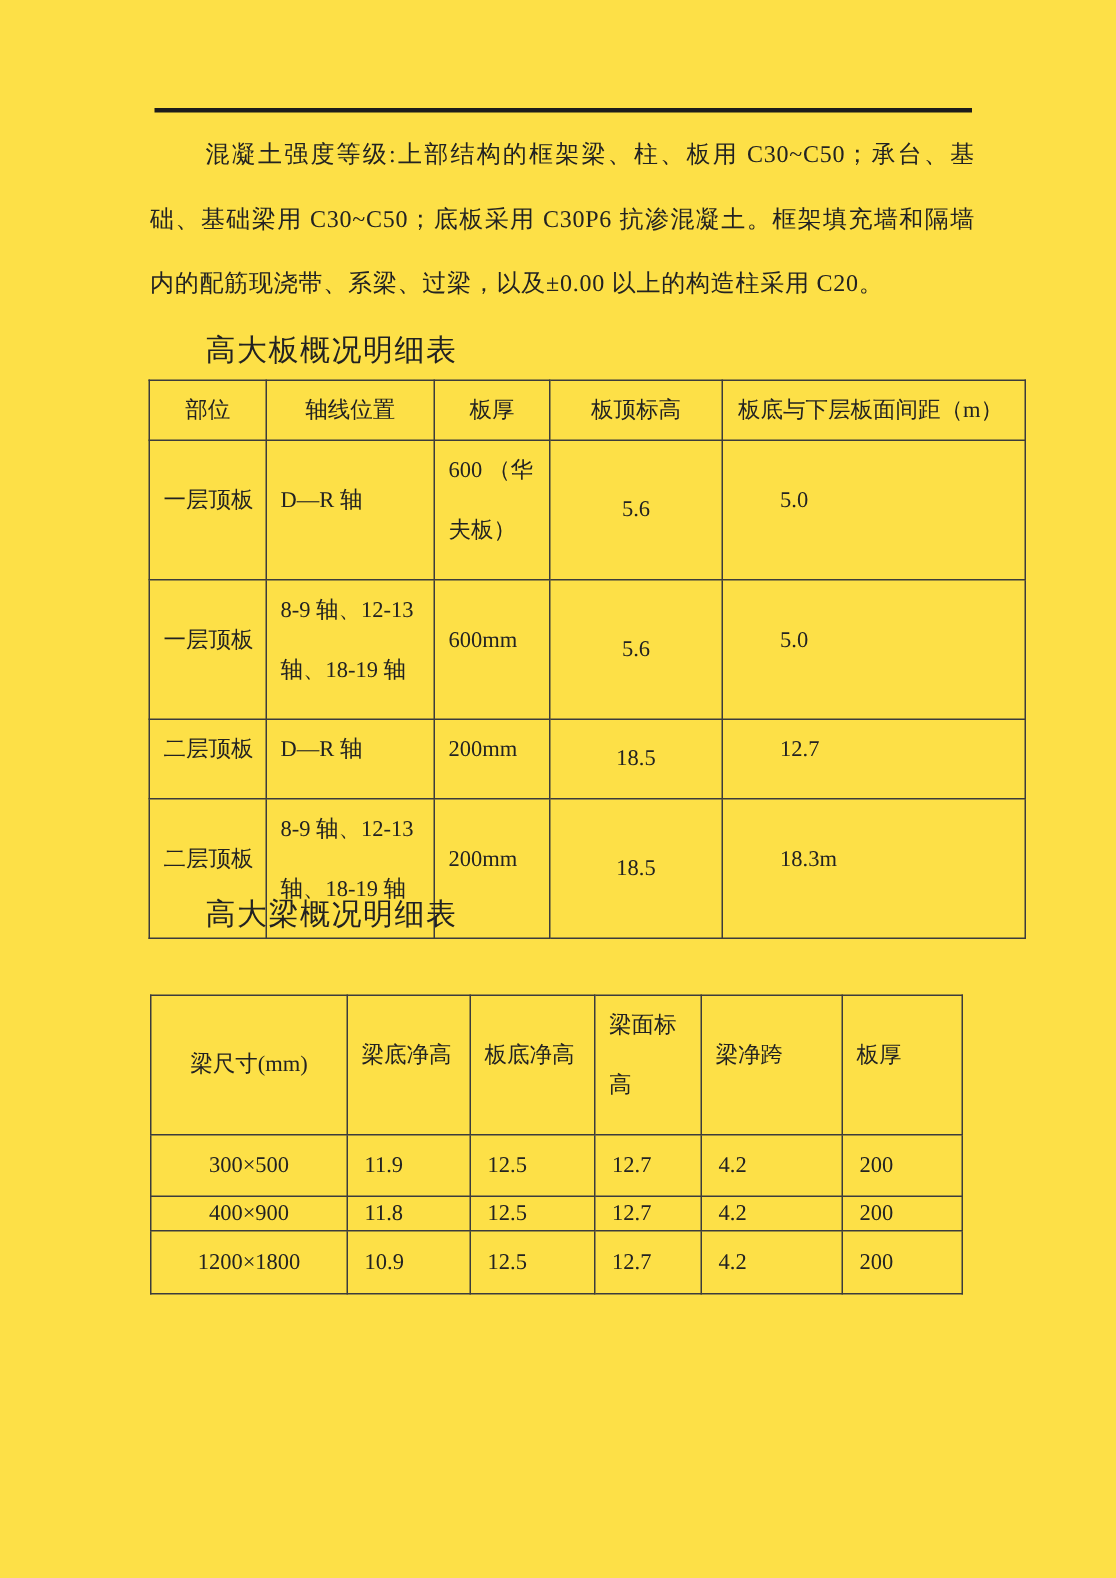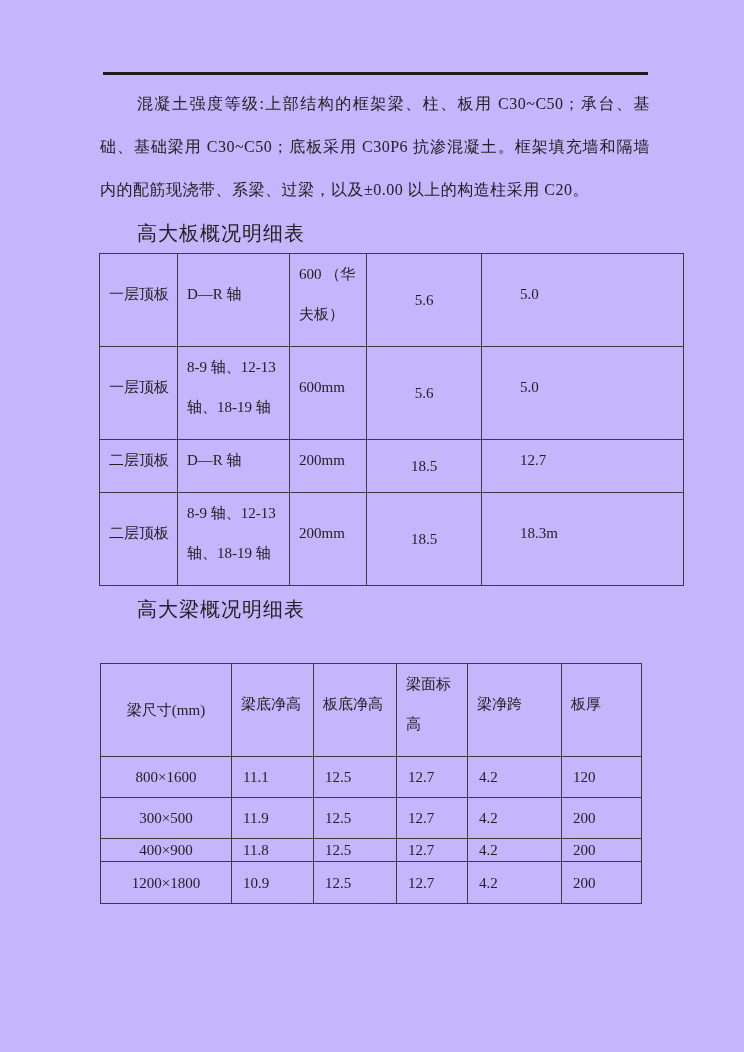--- a/index.html
+++ b/index.html
@@ -1,20 +1,20 @@
 <!DOCTYPE html>
 <html><head>
 <meta charset="utf-8">
 <style>
   * { margin:0; padding:0; box-sizing:border-box; }
   html,body { background:#ffffff; }
   .page {
     position:relative;
     width:744px; height:1052px;
-    background:#c4b5fd;
+    background:#fde047;
     font-family:"Liberation Serif","DejaVu Serif",serif;
     color:#1f1f1f;
     overflow:hidden;
   }
   .top-rule {
     position:absolute; left:103px; top:72px;
     width:545px; height:3px; background:#1c1c1c;
   }
   .intro {
     position:absolute; left:100px; top:82px; width:550px;
@@ -66,20 +66,27 @@
 
   <table class="slab-table">
     <colgroup>
       <col style="width:78px">
         <col style="width:112px">
         <col style="width:77px">
       <col style="width:115px">
         <col style="width:202px">
     </colgroup>
     <tbody>
+        <tr style="height:40px">
+      <th>部位</th>
+      <th>轴线位置</th>
+      <th>板厚</th>
+      <th>板顶标高</th>
+      <th>板底与下层板面间距（m）</th>
+    </tr>
     <tr style="height:82px">
       <td>一层顶板</td>
       <td>D—R 轴</td>
       <td>600 （华夫板）</td>
       <td>5.6</td>
       <td>5.0</td>
     </tr>
     <tr style="height:82px">
       <td>一层顶板</td>
       <td>8-9 轴、12-13 轴、18-19 轴</td>
@@ -118,28 +125,20 @@
     <tbody>
         <tr style="height:82px">
       <th>梁尺寸(mm)</th>
       <th>梁底净高</th>
       <th>板底净高</th>
       <th>梁面标高</th>
       <th>梁净跨</th>
       <th>板厚</th>
     </tr>
     <tr style="height:41px">
-      <td>800×1600</td>
-      <td>11.1</td>
-      <td>12.5</td>
-      <td>12.7</td>
-      <td>4.2</td>
-      <td>120</td>
-    </tr>
-    <tr style="height:41px">
       <td>300×500</td>
       <td>11.9</td>
       <td>12.5</td>
       <td>12.7</td>
       <td>4.2</td>
       <td>200</td>
     </tr>
     <tr style="height:23px">
       <td>400×900</td>
       <td>11.8</td>

